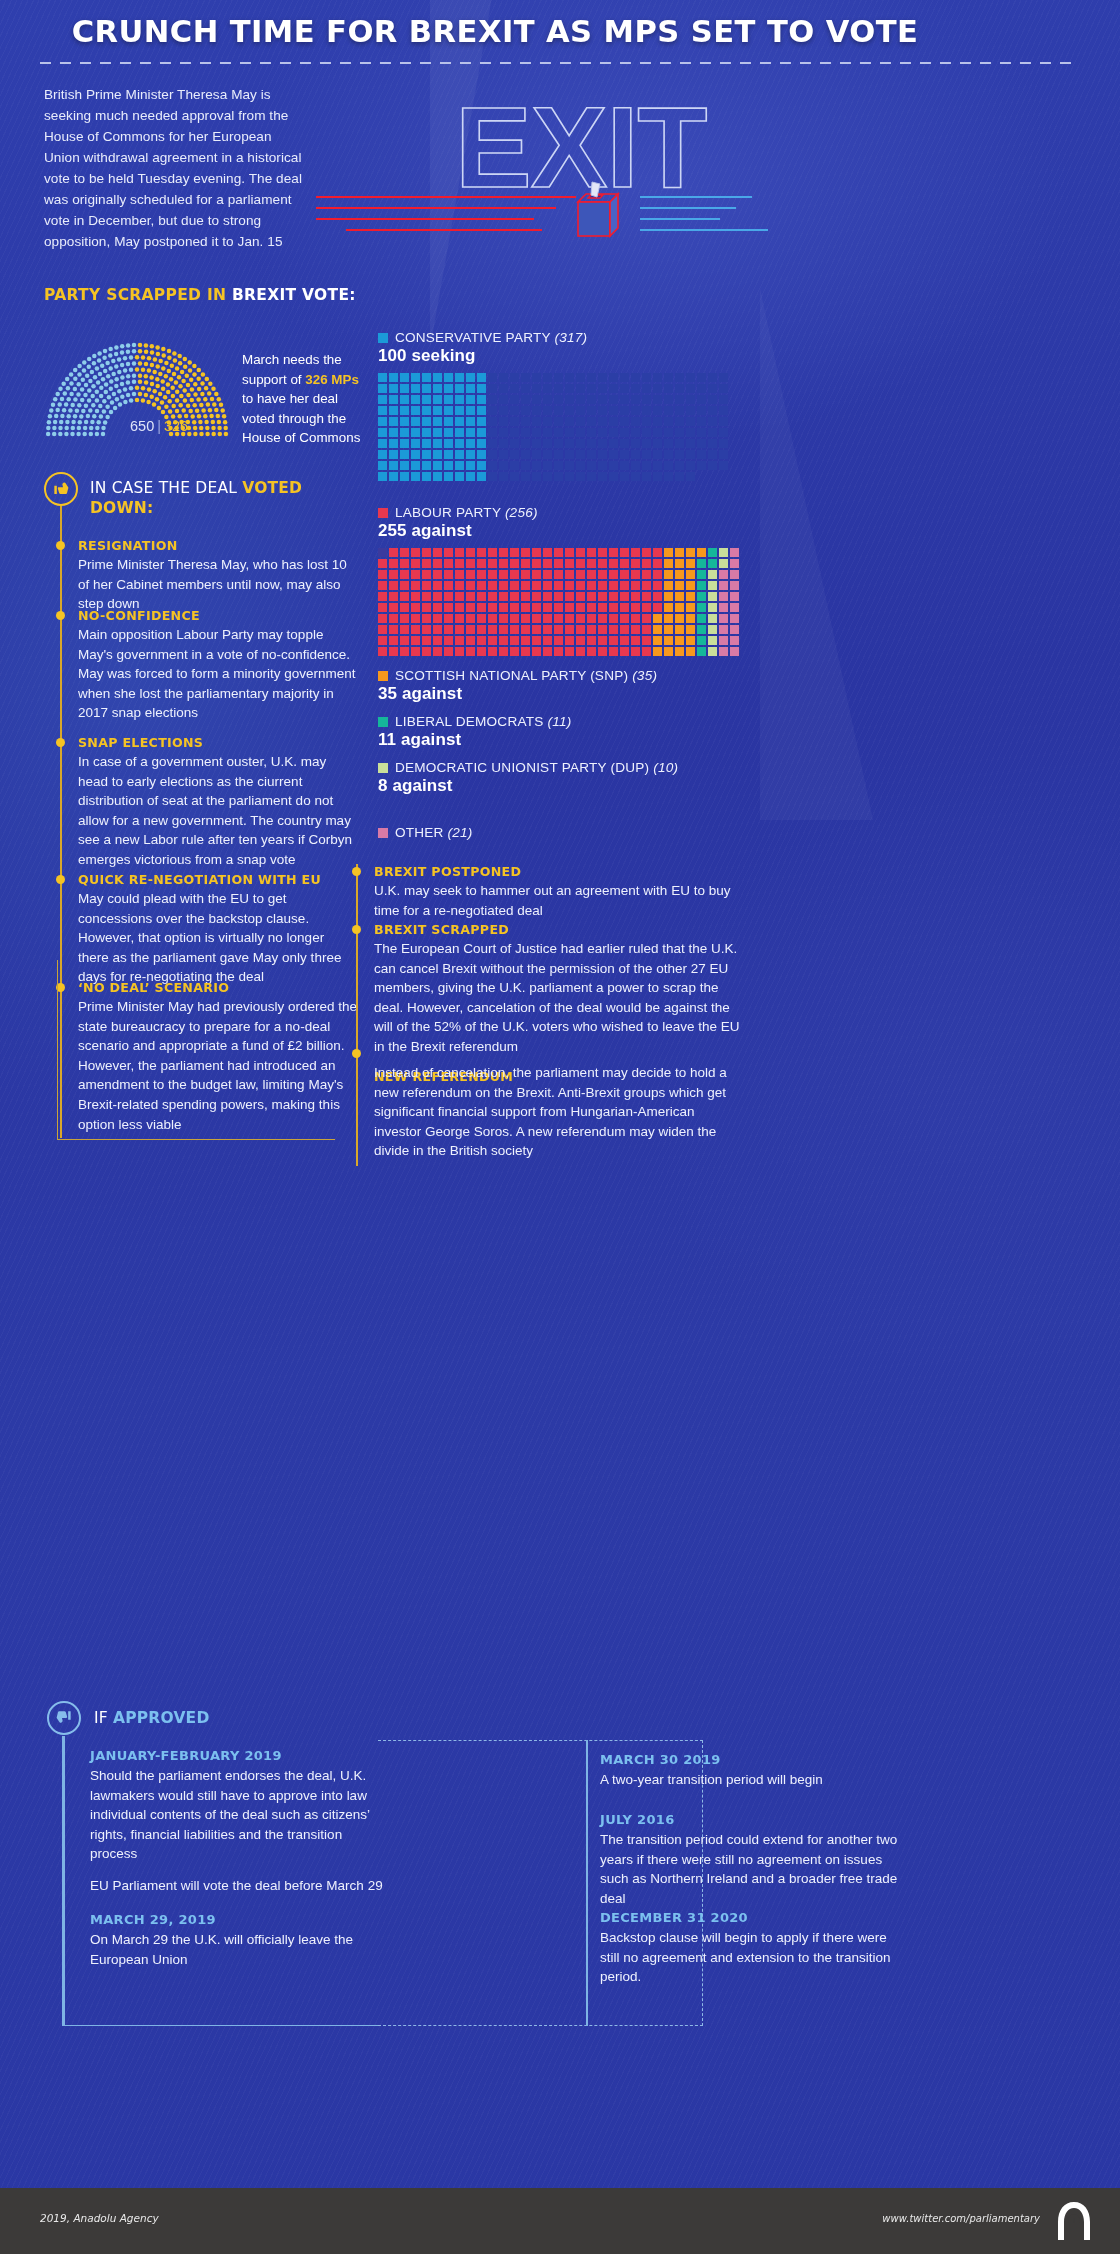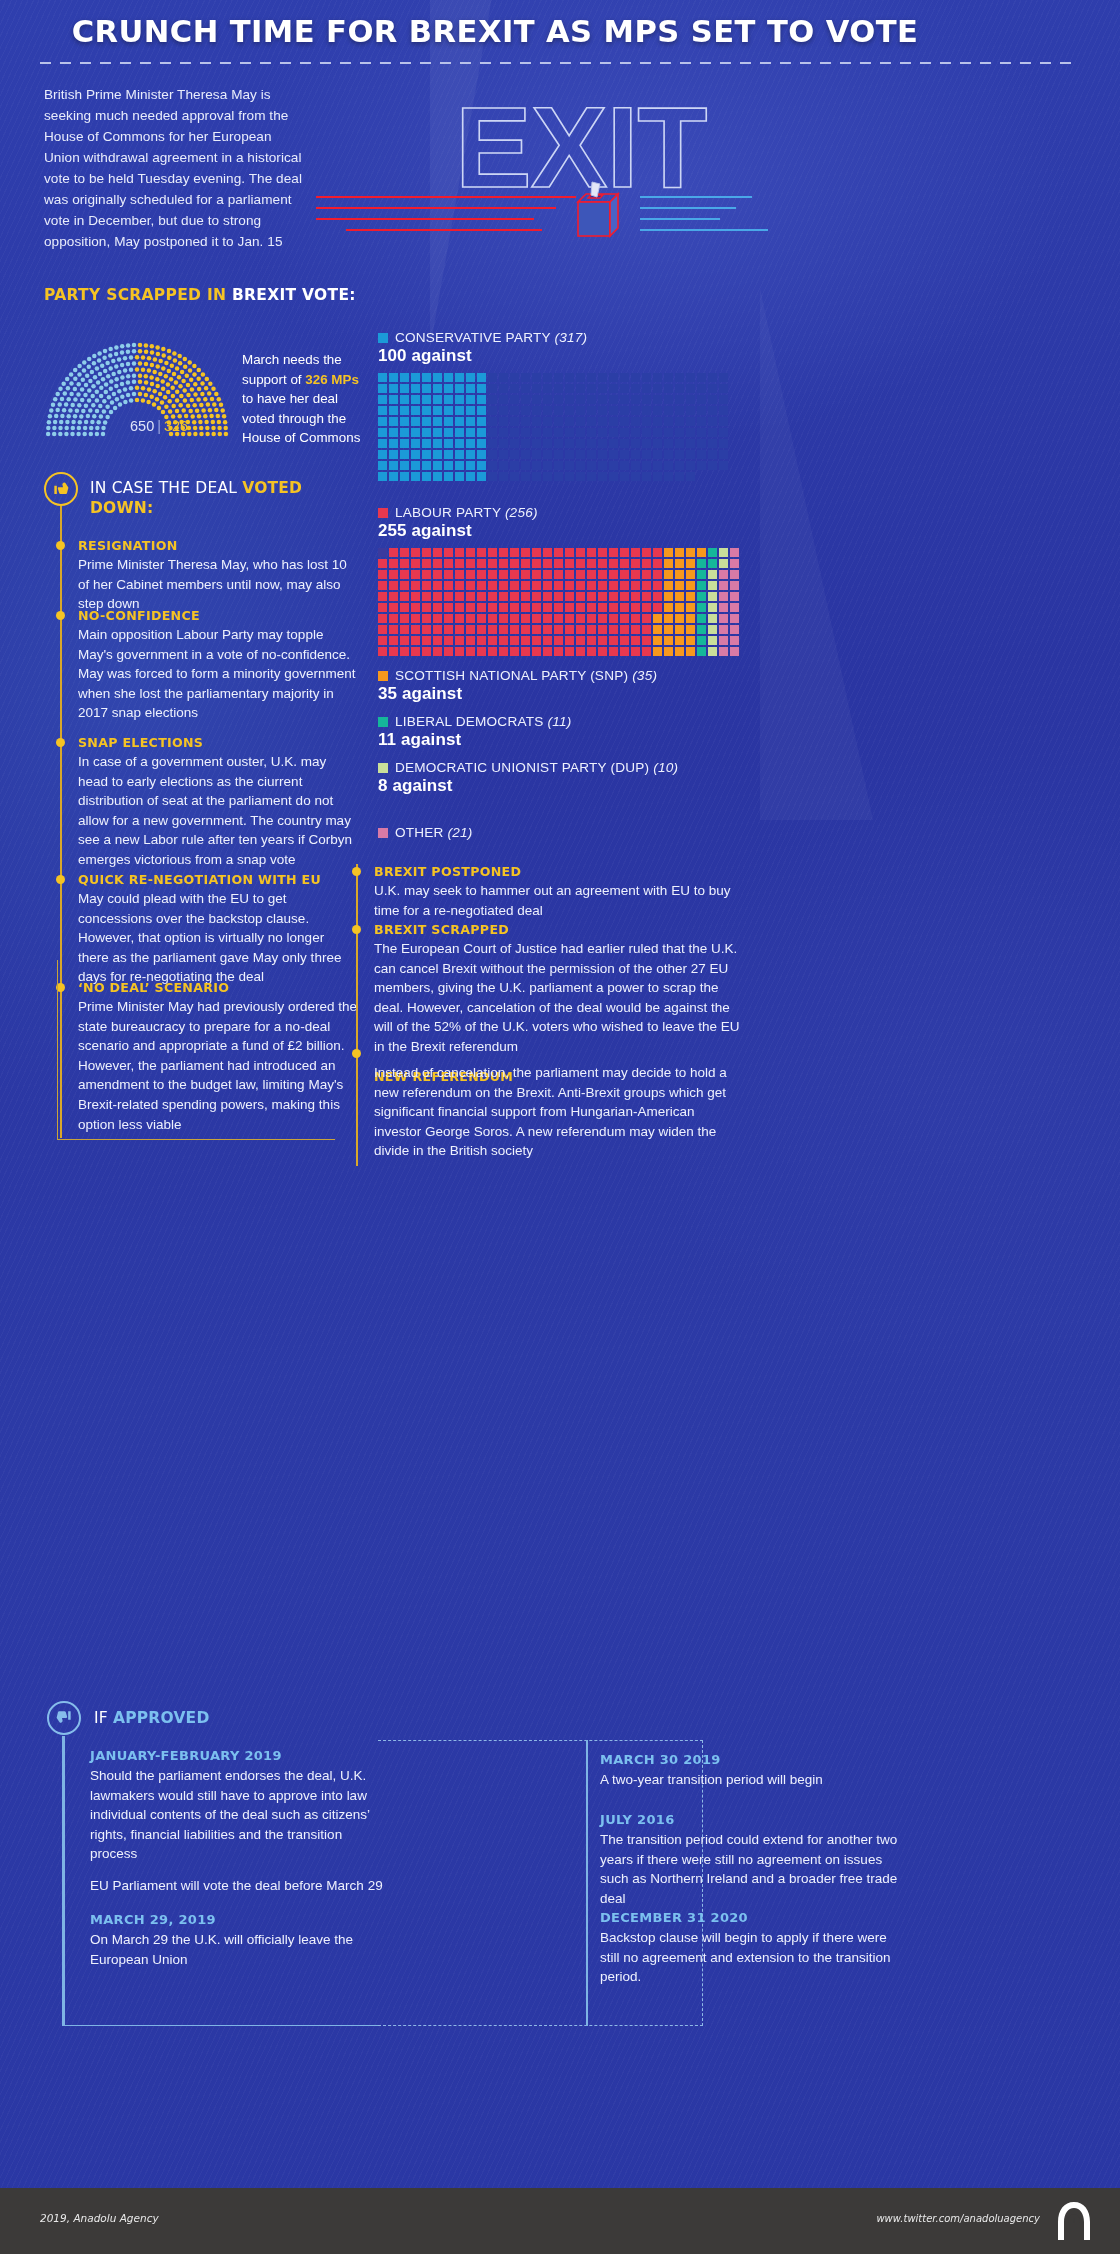--- a/index.html
+++ b/index.html
@@ -497,21 +497,21 @@
   <div class="semi-note">
     <span>March needs the support of </span><b>326 MPs</b><span> to have her deal voted through the House of Commons</span>
   </div>
 
   <div id="party-blocks">
       <div class="party-block" style="top:330px">
         <div class="p-legend">
           <span class="p-swatch" style="background:#1b9ad8"></span>
           <span class="p-name">CONSERVATIVE PARTY <em>(317)</em></span>
         </div>
-        <div class="p-count">100 against</div>
+        <div class="p-count">100 seeking</div>
         <div class="grid" style="grid-template-columns:repeat(32,9px); width:352px">
           <span class="cell" style="background:#1b9ad8"></span>
           <span class="cell" style="background:#1b9ad8"></span>
           <span class="cell" style="background:#1b9ad8"></span>
           <span class="cell" style="background:#1b9ad8"></span>
           <span class="cell" style="background:#1b9ad8"></span>
           <span class="cell" style="background:#1b9ad8"></span>
           <span class="cell" style="background:#1b9ad8"></span>
           <span class="cell" style="background:#1b9ad8"></span>
           <span class="cell" style="background:#1b9ad8"></span>
@@ -1260,20 +1260,20 @@
       <div class="ap-head" style="top:1752px; left:600px; width:290px;">MARCH 30 2019</div>
       <div class="ap-body" style="top:1770px; left:600px; width:300px;">A two-year transition period will begin</div>
       <div class="ap-head" style="top:1812px; left:600px; width:290px;">JULY 2016</div>
       <div class="ap-body" style="top:1830px; left:600px; width:300px;">The transition period could extend for another two years if there were still no agreement on issues such as Northern Ireland and a broader free trade deal</div>
       <div class="ap-head" style="top:1910px; left:600px; width:290px;">DECEMBER 31 2020</div>
       <div class="ap-body" style="top:1928px; left:600px; width:300px;">Backstop clause will begin to apply if there were still no agreement and extension to the transition period.</div>
     </div>
 
   <div class="footer">
     <div class="copy">2019, Anadolu Agency</div>
-    <div class="tw">www.twitter.com/anadoluagency</div>
+    <div class="tw">www.twitter.com/parliamentary</div>
     <svg class="aa" viewBox="0 0 44 42">
       <path d="M22 2C12 2 6 10 6 22v18h6V22c0-8 4-14 10-14s10 6 10 14v18h6V22C38 10 32 2 22 2z" fill="#ffffff"></path>
       <path d="M22 14c-4 0-6 4-6 9v17h5V23c0-3 .4-5 1-5s1 2 1 5v17h5V23c0-5-2-9-6-9z" fill="#3c3a39"></path>
     </svg>
   </div>
 
 </div>
 
 </body></html>

